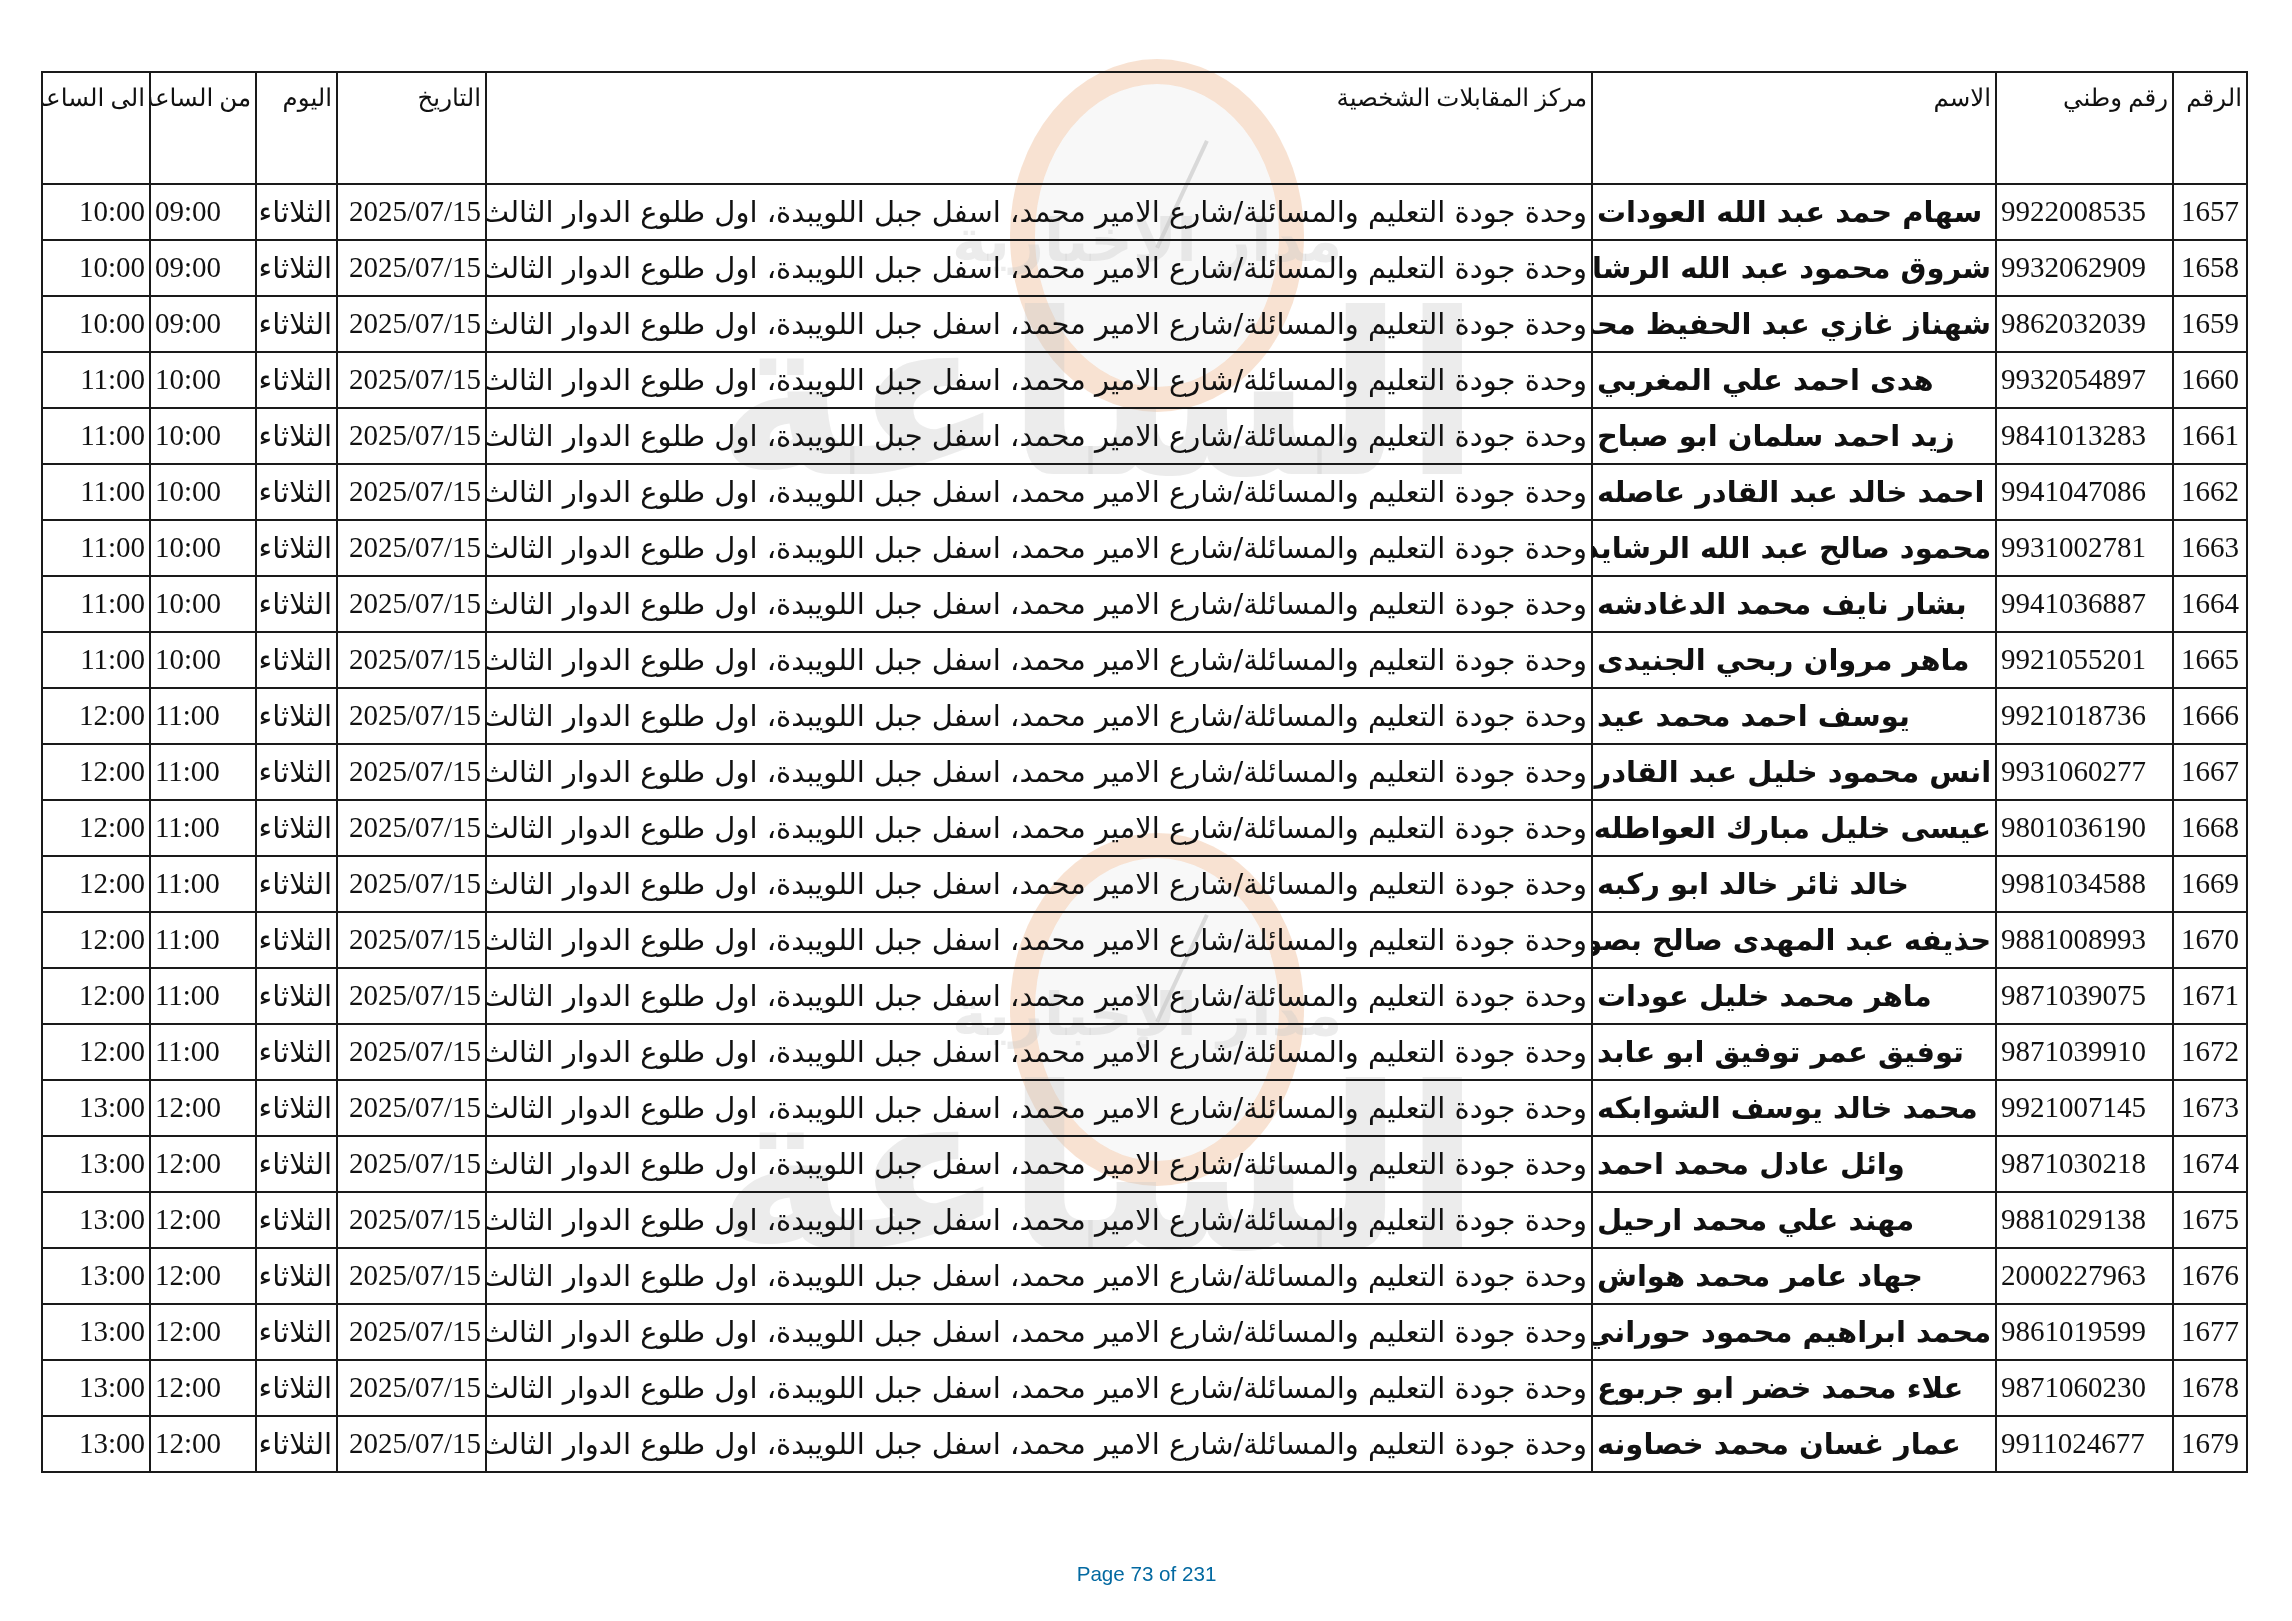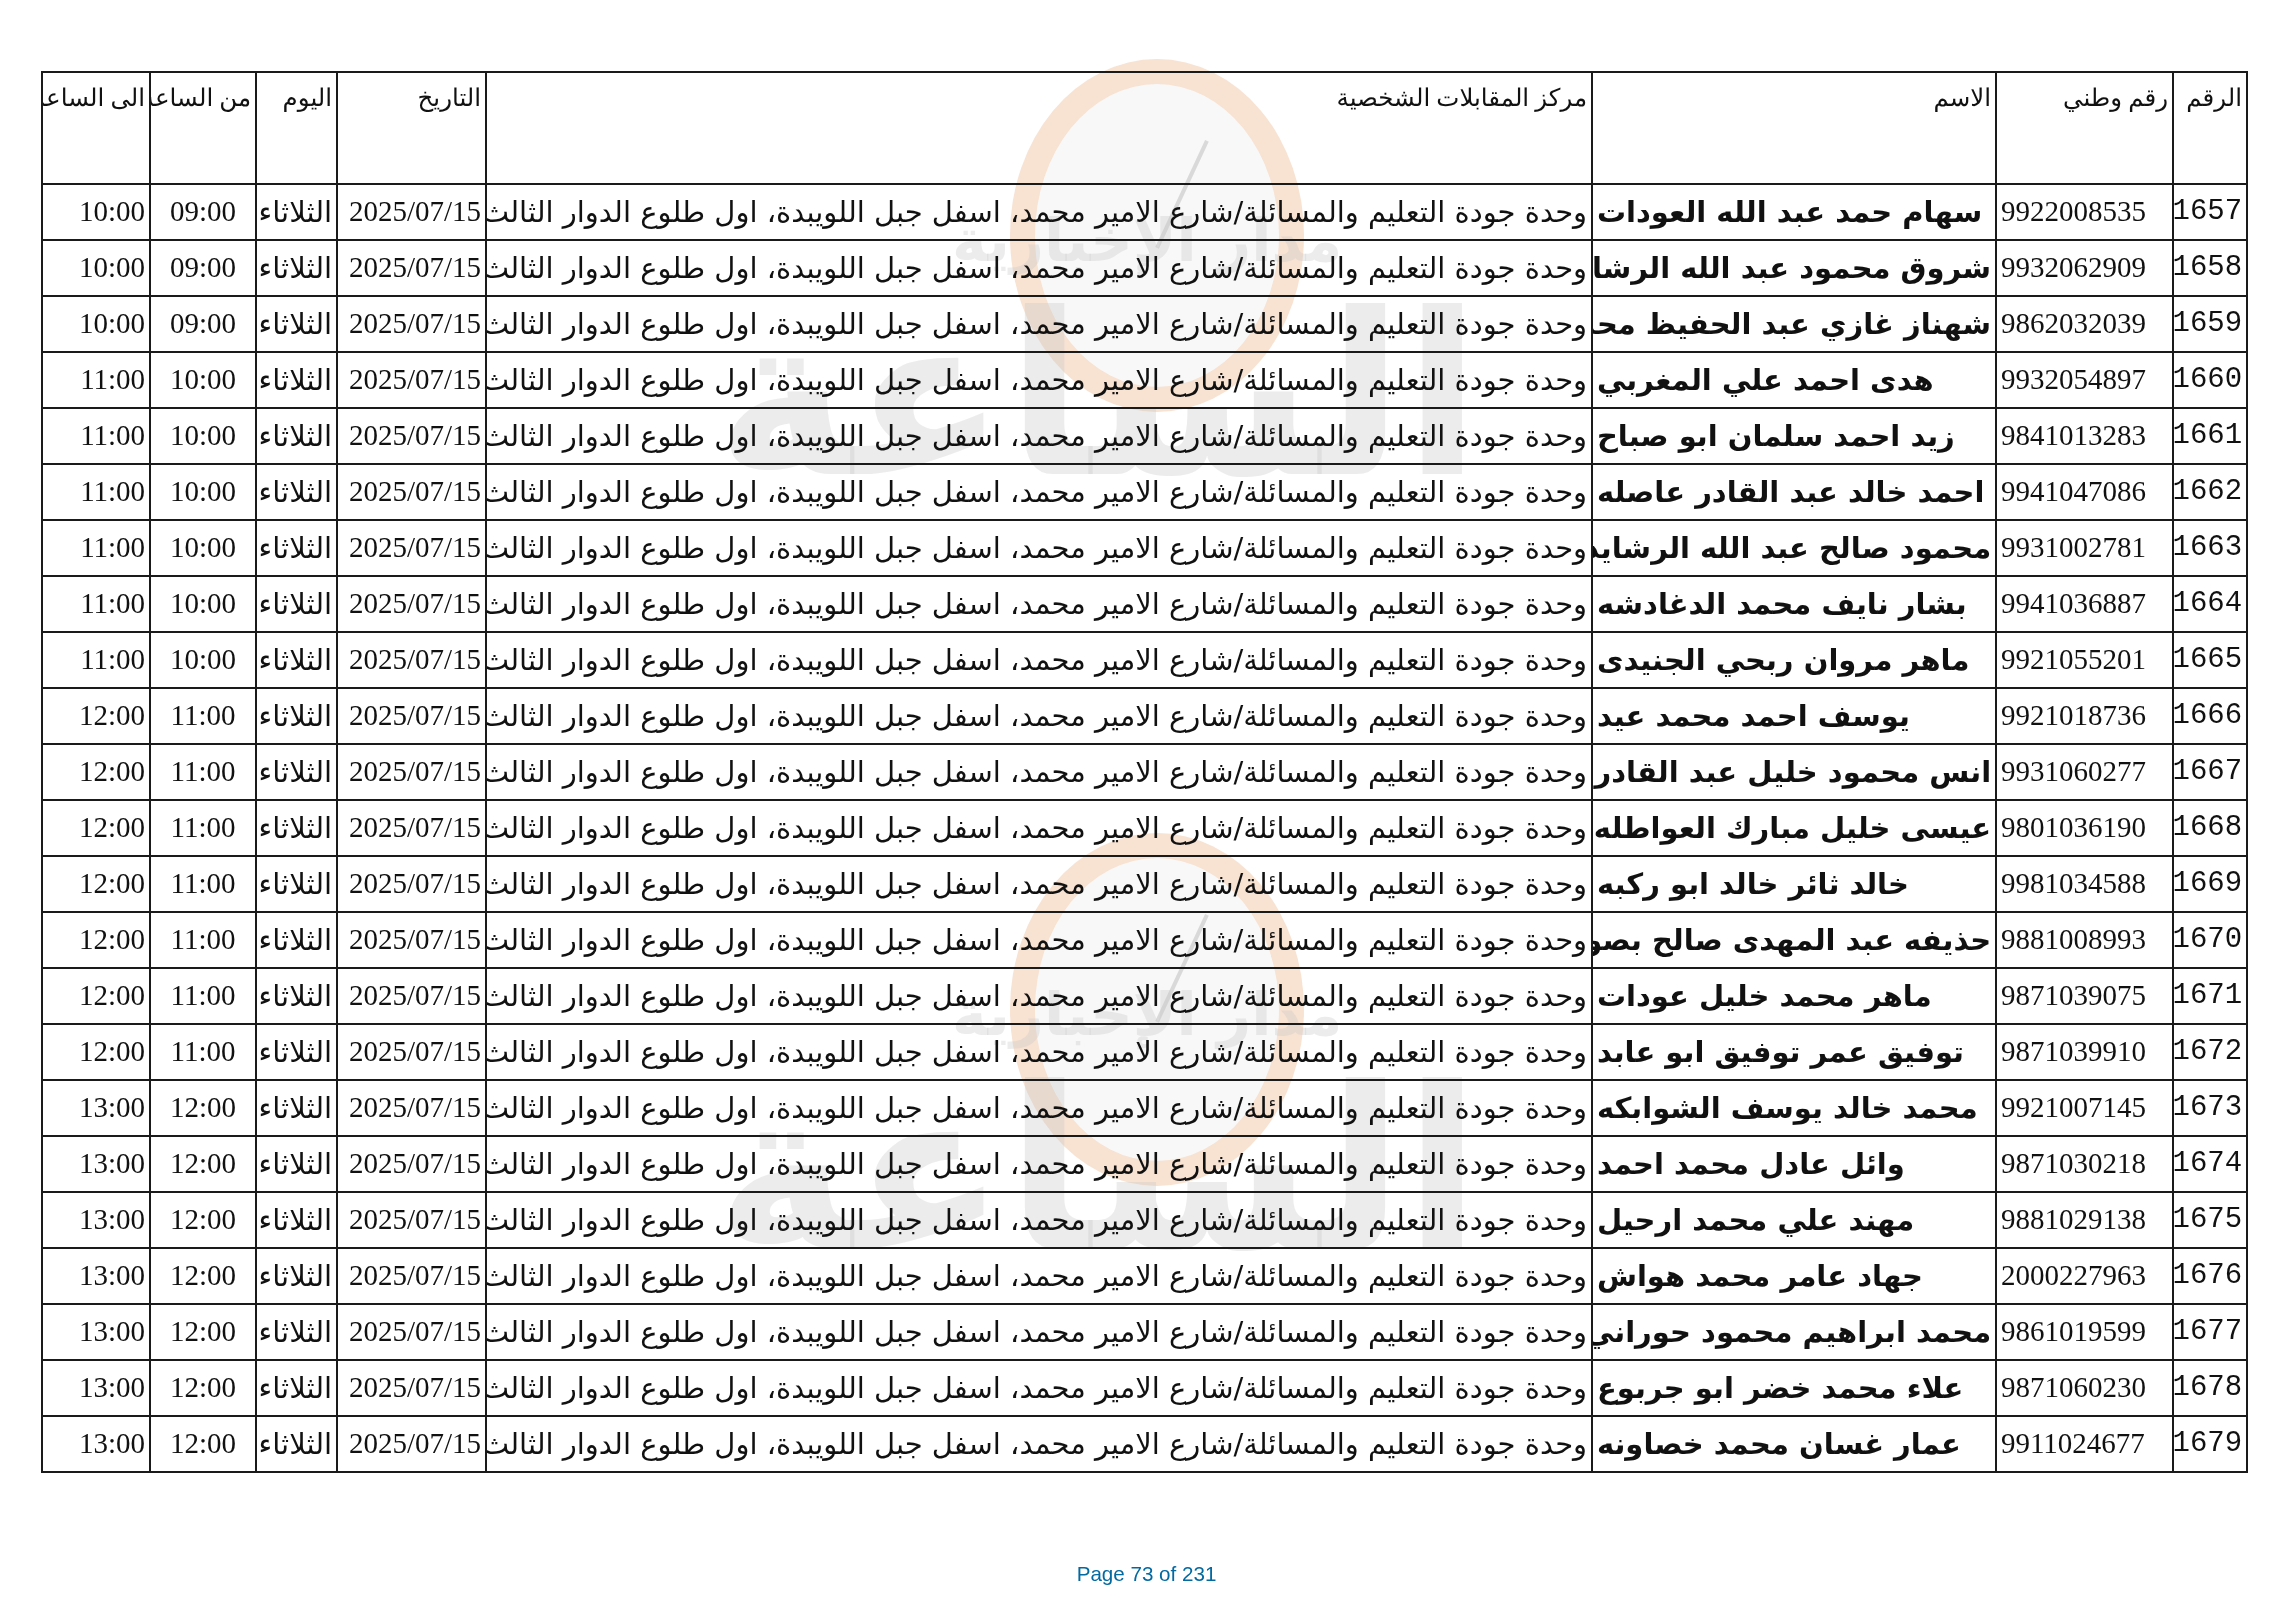--- a/index.html
+++ b/index.html
@@ -87,27 +87,27 @@
       font-size: 24.5px;
       text-align: right;
       vertical-align: top;
       padding-top: 9.8px;
     }
     table.roster td {
       height: 54px;
       font-size: 29px;
       vertical-align: middle;
     }
-    td.c-num { text-align: center; font-size: 30px; padding-left: 9.8px; font-family: Liberation Mono, monospace; }
+    td.c-num { text-align: center; font-size: 30px; padding-left: 9.8px; }
     td.c-nid { text-align: left; font-size: 30px; padding-left: 13.7px; }
     td.c-name { text-align: left; font-size: 24.5px; padding-right: 19.6px; font-family: "DejaVu Sans", sans-serif; font-weight: bold; }
     td.c-center { text-align: right; font-size: 20.6px; font-family: "DejaVu Sans", sans-serif; vertical-align: top; padding-top: 7.8px; padding-right: 3.9px; }
     td.c-date { text-align: right; font-size: 28px; }
     td.c-day { text-align: right; font-size: 19.6px; font-family: "DejaVu Sans", sans-serif; margin-top: 28px; }
-    td.c-from { text-align: center; font-size: 28px; padding-right: 7.8px; }
+    td.c-from { text-align: left; font-size: 28px; padding-right: 7.8px; }
     td.c-to { text-align: right; font-size: 28px; padding-right: 7.8px; }
 
     .footer {
       position: absolute;
       left: 0; width: 2293px;
       top: 1562px;
       text-align: center;
       font-family: "Liberation Sans", sans-serif;
       font-size: 20.6px;
       color: #0369a1;

